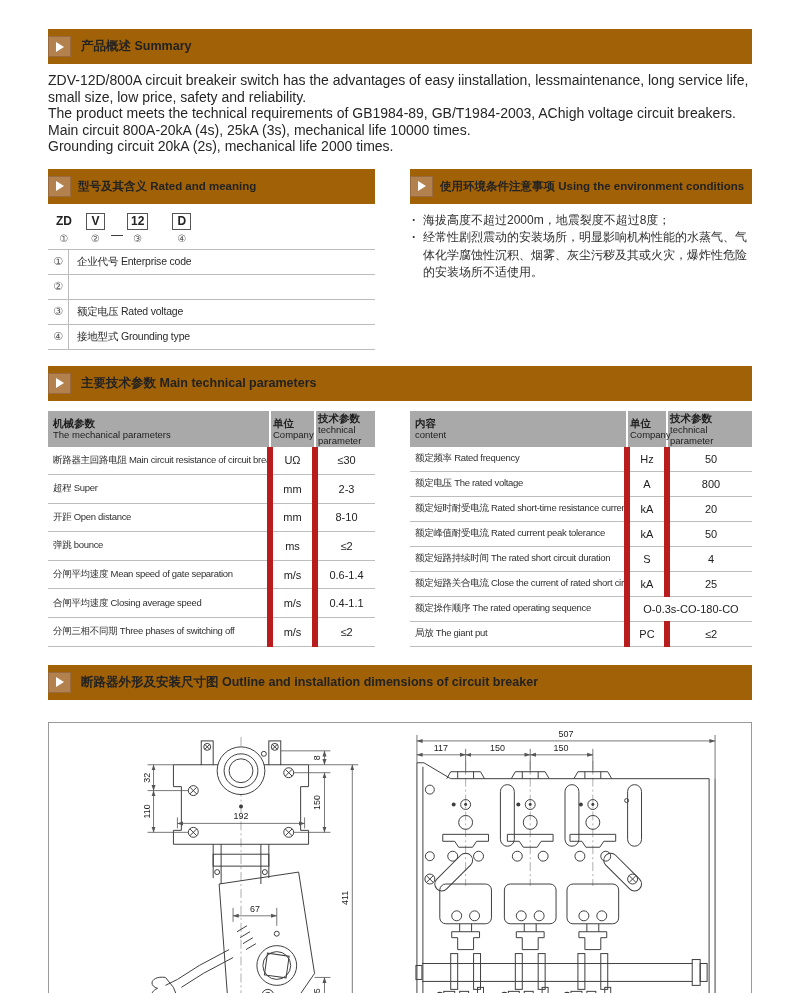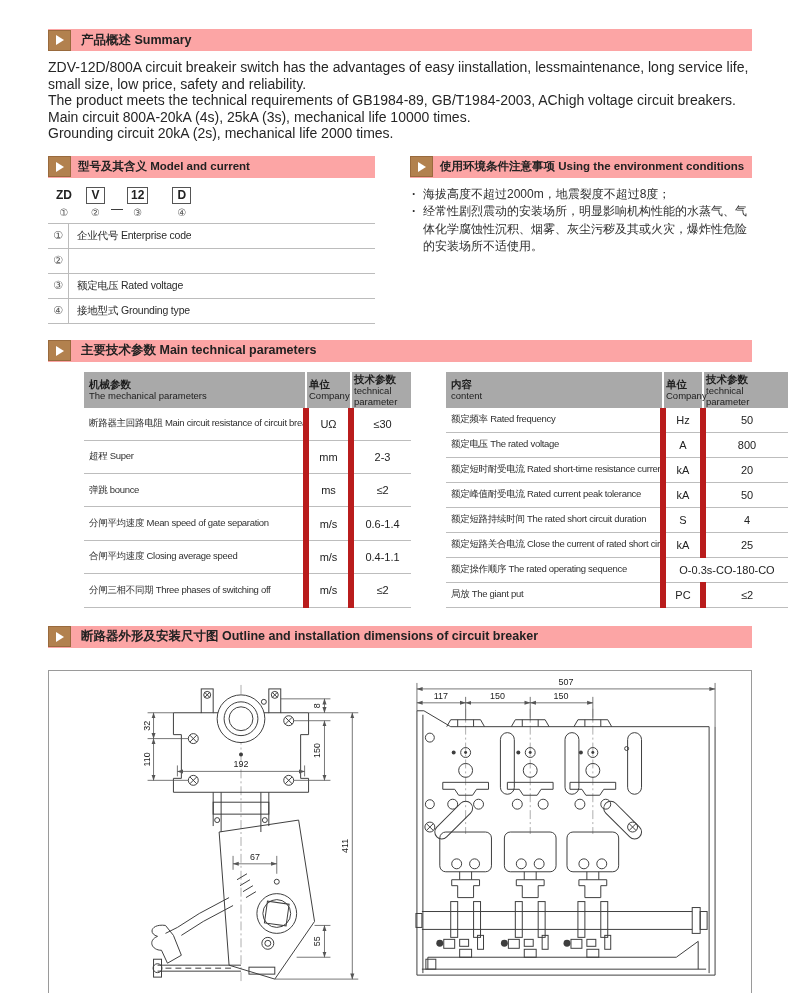--- a/index.html
+++ b/index.html
@@ -1,20 +1,20 @@
 <!DOCTYPE html>
 <html><head>
 <meta charset="utf-8">
 <style>
   html,body{margin:0;padding:0;background:#fff;}
   body{width:800px;height:993px;position:relative;font-family:"Liberation Sans","DejaVu Sans",sans-serif;color:#2c2c2c;overflow:hidden;}
   .content{padding:29px 48px 0 48px;}
 
   
-  .sec-bar{display:flex;align-items:center;height:22px;background:#fca5a5;}
+  .sec-bar{display:flex;align-items:center;height:35px;background:#a16207;}
   .arrow-box{width:23px;height:21px;background:#b2814e;box-shadow:inset 0 0 0 1px #996a3d;display:flex;align-items:center;justify-content:center;flex:none;}
   .tri{width:0;height:0;border-left:8px solid #fff;border-top:5px solid transparent;border-bottom:5px solid transparent;}
   .sec-title{margin-left:10px;font-size:12.5px;font-weight:bold;color:#222;white-space:nowrap;}
   .col .sec-title{font-size:11.5px;margin-left:7px;}
 
   
   .paras{margin-top:8px;}
   .paras p{margin:0;font-size:14px;line-height:16.5px;color:#262626;}
 
   
@@ -40,21 +40,21 @@
 
   
   .env-list{margin:8px 0 0 0;padding:0;list-style:none;}
   .env-item{font-size:12px;line-height:17.5px;color:#2e2e2e;padding-left:13px;position:relative;}
   .env-item::before{content:"\00b7";position:absolute;left:2px;top:0;font-weight:bold;}
 
   
   .params{margin-top:16px;}
   .tables-row{display:flex;margin-top:10px;}
   table{border-collapse:collapse;table-layout:fixed;}
-  #left-table{width:327px;margin-left:36px;}
+  #left-table{width:327px;}
   #right-table{width:342px;margin-left:35px;}
   th{background:#a9a9a9;border-left:2px solid #fff;padding:1px 5px;font-weight:normal;text-align:left;vertical-align:middle;height:30px;}
   th:first-child{border-left:none;}
   th.c-mid,th.c-end{padding:1px 2px;}
   .h-zh{font-size:10.5px;line-height:12px;color:#1d1d1d;font-weight:bold;}
   .h-en{font-size:9.5px;line-height:11px;color:#1d1d1d;}
   td{border-bottom:1px solid #bdbdbd;border-left:6px solid #b91c1c;height:24px;padding:0 5px;vertical-align:middle;}
   td:first-child{border-left:none;}
   td.c-name{font-size:9.5px;color:#303030;white-space:nowrap;overflow:hidden;letter-spacing:-0.3px;}
   td.c-unit,td.c-val{text-align:center;font-size:11px;color:#222;padding:0 2px;}
@@ -90,21 +90,21 @@
       <p>Main circuit 800A-20kA (4s), 25kA (3s), mechanical life 10000 times.</p>
       <p>Grounding circuit 20kA (2s), mechanical life 2000 times.</p>
     </div>
 
   <div class="two-col">
     <div class="col col-left">
       <div class="sec-bar">
         <span class="arrow-box">
             <span class="tri"></span>
           </span>
-        <span class="sec-title"><span>型号及其含义</span>&nbsp;<span>Model and current</span></span>
+        <span class="sec-title"><span>型号及其含义</span>&nbsp;<span>Rated and meaning</span></span>
       </div>
       <div class="code-diagram">
         <div class="code-col">
           <span class="code-plain">ZD</span>
           <span class="code-idx">①</span>
         </div>
         <div class="code-col">
           <span class="code-box">V</span>
           <span class="code-idx">②</span>
         </div>
@@ -188,20 +188,25 @@
           <tbody>
             <tr>
               <td class="c-name">断路器主回路电阻 Main circuit resistance of circuit breaker</td>
               <td class="c-unit">UΩ</td>
               <td class="c-val">≤30</td>
             </tr>
             <tr>
               <td class="c-name">超程 Super</td>
               <td class="c-unit">mm</td>
               <td class="c-val">2-3</td>
+            </tr>
+            <tr>
+              <td class="c-name">开距 Open distance</td>
+              <td class="c-unit">mm</td>
+              <td class="c-val">8-10</td>
             </tr>
             <tr>
               <td class="c-name">弹跳 bounce</td>
               <td class="c-unit">ms</td>
               <td class="c-val">≤2</td>
             </tr>
             <tr>
               <td class="c-name">分闸平均速度 Mean speed of gate separation</td>
               <td class="c-unit">m/s</td>
               <td class="c-val">0.6-1.4</td>

